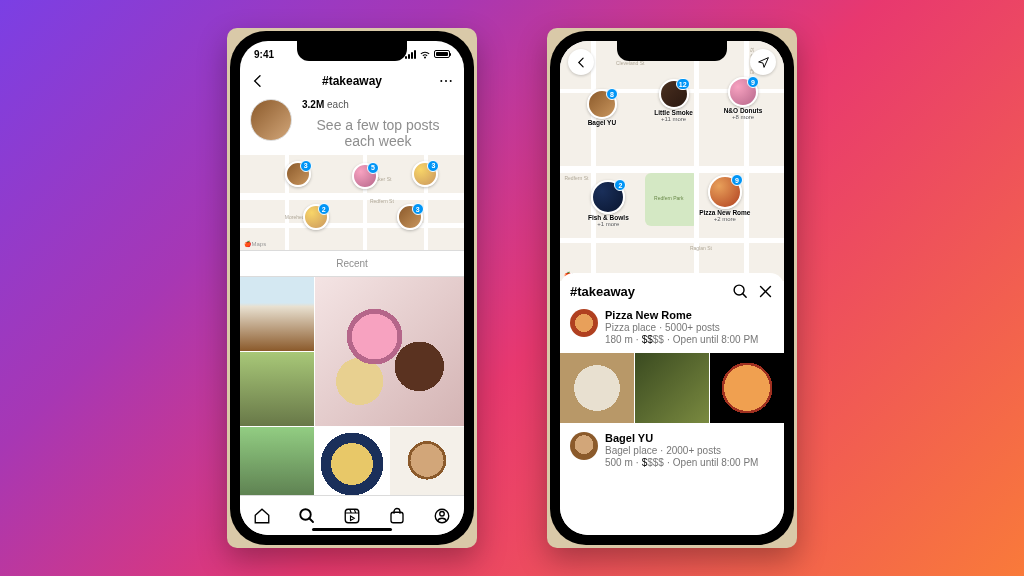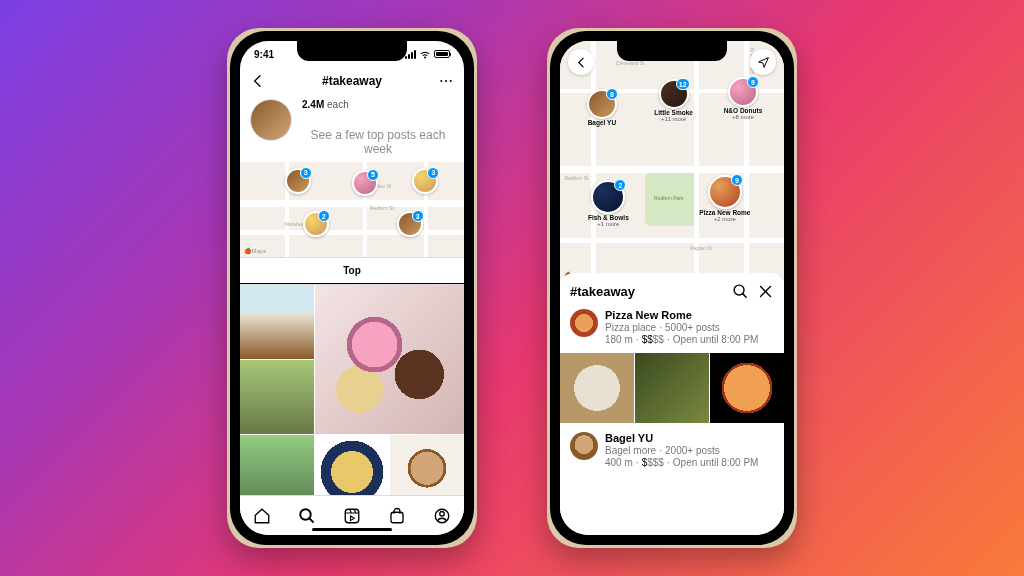--- a/index.html
+++ b/index.html
@@ -1,38 +1,38 @@
 <!DOCTYPE html>
 <html><head>
 <meta charset="utf-8">
 <style>
   *{margin:0;padding:0;box-sizing:border-box;font-family:-apple-system,BlinkMacSystemFont,"Segoe UI",Helvetica,Arial,sans-serif;-webkit-font-smoothing:antialiased}
   body{width:1024px;height:576px;overflow:hidden;background:linear-gradient(135deg,#7b3fe4 0%,#a737b4 28%,#e8386f 55%,#f97a3a 100%);display:flex;align-items:center;justify-content:center;gap:70px}
-  .phone{width:250px;height:520px;border-radius:32px;background:#d9c9a8;padding:3px;box-shadow:0 12px 30px rgba(0,0,0,.3)}
+  .phone{width:250px;height:520px;border-radius:10px;background:#d9c9a8;padding:3px;box-shadow:0 12px 30px rgba(0,0,0,.3)}
   .bezel{width:100%;height:100%;border-radius:36px;background:#000;padding:10px 10px}
   .screen{width:100%;height:100%;border-radius:28px;background:#fff;position:relative;overflow:hidden}
   .notch{position:absolute;top:0;left:50%;transform:translateX(-50%);width:110px;height:20px;background:#000;border-radius:0 0 12px 12px;z-index:50}
   .statusbar{display:flex;justify-content:space-between;align-items:center;height:26px;padding:0 14px;font-size:10px;font-weight:600}
   .status-icons{display:flex;gap:3px;align-items:center}
   .sig{display:flex;gap:1px;align-items:flex-end}.sig span{width:2px;background:#000;border-radius:1px}
   .sig span:nth-child(1){height:3px}.sig span:nth-child(2){height:5px}.sig span:nth-child(3){height:7px}.sig span:nth-child(4){height:9px}
   .batt{width:16px;height:8px;border:1px solid #000;border-radius:2px;position:relative}
   .batt::after{content:"";position:absolute;right:-2px;top:2px;width:1px;height:3px;background:#000;border-radius:0 1px 1px 0}
   .batt::before{content:"";position:absolute;left:1px;top:1px;width:12px;height:4px;background:#000;border-radius:1px}
   svg{display:block}
 
   
   .navbar{display:flex;align-items:center;justify-content:space-between;height:28px;padding:0 10px}
   .nav-title{font-weight:600;font-size:12px}
   .hashtag-info{display:flex;gap:10px;padding:4px 10px 6px}
   .avatar{width:42px;height:42px;border-radius:50%;background:linear-gradient(135deg,#8b5a2b,#d2a679);border:1px solid #ddd;flex:none}
   .info-right{flex:1}
   .post-count{font-size:10px;color:#555}.post-count b{color:#000}
   .follow-btn{width:100%;height:19px;background:#0095f6;border:none;border-radius:4px;color:#fff;font-size:10px;font-weight:600;margin-top:3px}
-  .sub{font-size:12px;color:#8e8e8e;text-align:center;margin-top:18px}
+  .sub{font-size:14px;color:#8e8e8e;text-align:center;margin-top:7px}
 
   .map{position:relative;background:#f4f0e9;overflow:hidden}
   .map.small{height:95px}
   .map.big{height:240px}
   .road{position:absolute;background:#fff}
   .street{position:absolute;font-size:5px;color:#b0a898;white-space:nowrap}
   .park{position:absolute;background:#d4e8c4}
   .attr{position:absolute;left:4px;bottom:3px;font-size:6px;color:#999}
   .pin{position:absolute;width:26px;height:26px;border-radius:50%;border:2px solid #fff;box-shadow:0 1px 3px rgba(0,0,0,.25);background:linear-gradient(135deg,#8b5a2b,#c9965e)}
   .pin.dish{background:radial-gradient(circle at 30% 30%,#f8d568,#c9965e)}
@@ -106,21 +106,21 @@
     <svg width="16" height="16" viewBox="0 0 24 24">
             <circle cx="5" cy="12" r="1.5"></circle>
             <circle cx="12" cy="12" r="1.5"></circle>
             <circle cx="19" cy="12" r="1.5"></circle>
           </svg>
   </div>
 
   <div class="hashtag-info">
     <div class="avatar"></div>
     <div class="info-right">
-      <div class="post-count"><b>2.4M</b> <span>each</span></div>
+      <div class="post-count"><b>3.2M</b> <span>each</span></div>
       <div class="sub">See a few top posts each week</div>
     </div>
   </div>
 
   <div class="map small">
     <div class="road" style="left:0;right:0;top:40%;height:7px"></div>
     <div class="road" style="left:0;right:0;top:72%;height:5px"></div>
     <div class="road" style="top:0;bottom:0;left:20%;width:4px"></div>
     <div class="road" style="top:0;bottom:0;left:55%;width:4px"></div>
     <div class="road" style="top:0;bottom:0;left:82%;width:4px"></div>
@@ -139,21 +139,21 @@
     <div class="pin dish" style="left:28%;top:52%">
             <span class="badge">2</span>
           </div>
     <div class="pin" style="left:70%;top:52%">
             <span class="badge">3</span>
           </div>
     <span class="attr">🍎Maps</span>
   </div>
 
   <div class="tabs">
-    <div class="tab active">Top</div>
+    <div class="tab">Recent</div>
   </div>
 
   <div class="grid">
     <div class="cell ice"></div>
     <div class="cell donuts"></div>
     <div class="cell tacos"></div>
     <div class="cell tacos" style="filter:hue-rotate(20deg)"></div>
     <div class="cell plate"></div>
     <div class="cell bagel"></div>
   </div>
@@ -263,21 +263,21 @@
     <div class="place-gallery">
       <div class="thumb t1"></div>
       <div class="thumb t2"></div>
       <div class="thumb t3"></div>
     </div>
 
     <div class="place">
       <div class="place-avatar" style="background:radial-gradient(circle at 50% 45%,#d2a679 0 45%,#8b5a2b 45%)"></div>
       <div class="place-info">
         <div class="place-name">Bagel YU</div>
-        <div class="place-meta"><span>Bagel more</span> · <span>2000+ posts</span></div>
-        <div class="place-meta"><span>400 m</span> · <span style="color:#000">$</span><span>$$$</span> · <span>Open until 8:00 PM</span></div>
+        <div class="place-meta"><span>Bagel place</span> · <span>2000+ posts</span></div>
+        <div class="place-meta"><span>500 m</span> · <span style="color:#000">$</span><span>$$$</span> · <span>Open until 8:00 PM</span></div>
       </div>
     </div>
   </div>
 
  </div>
     </div>
 </div>
 
 </body></html>

